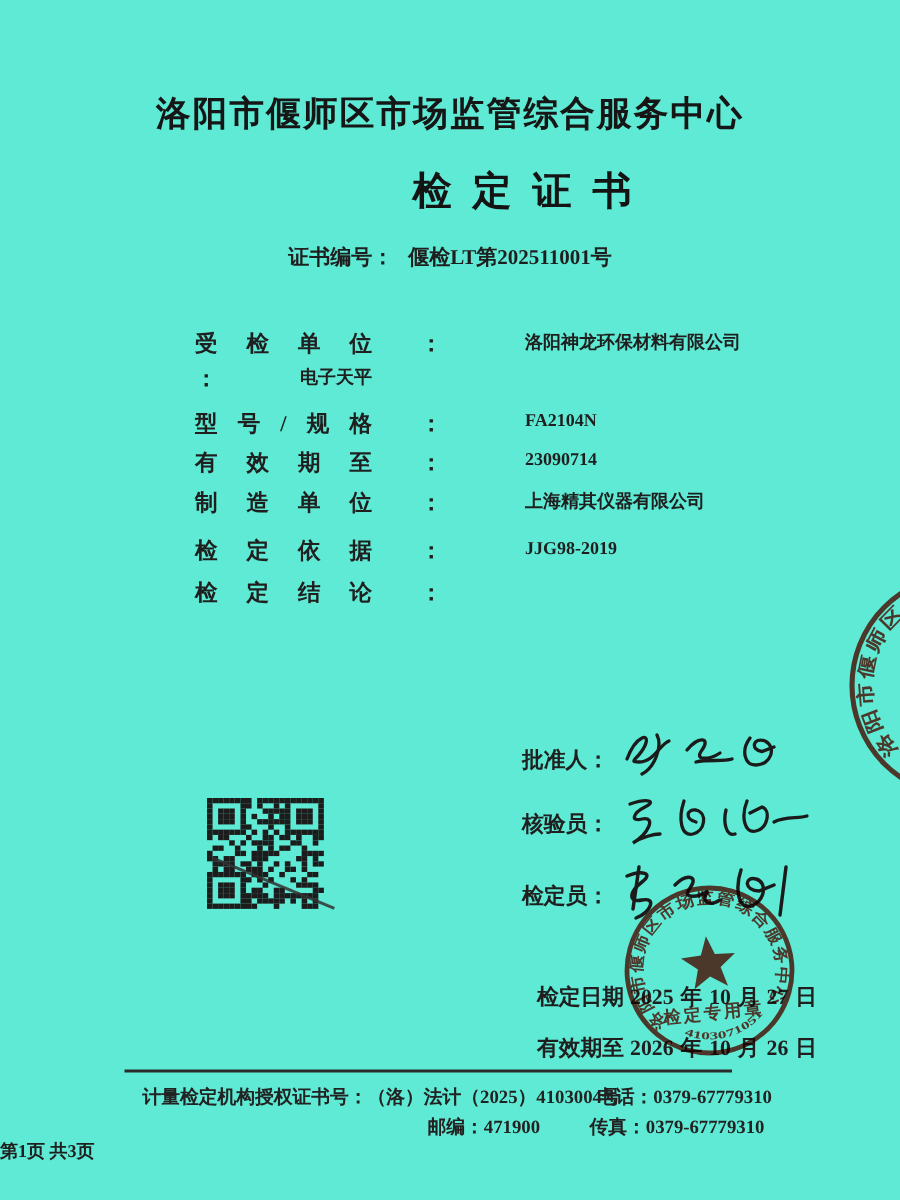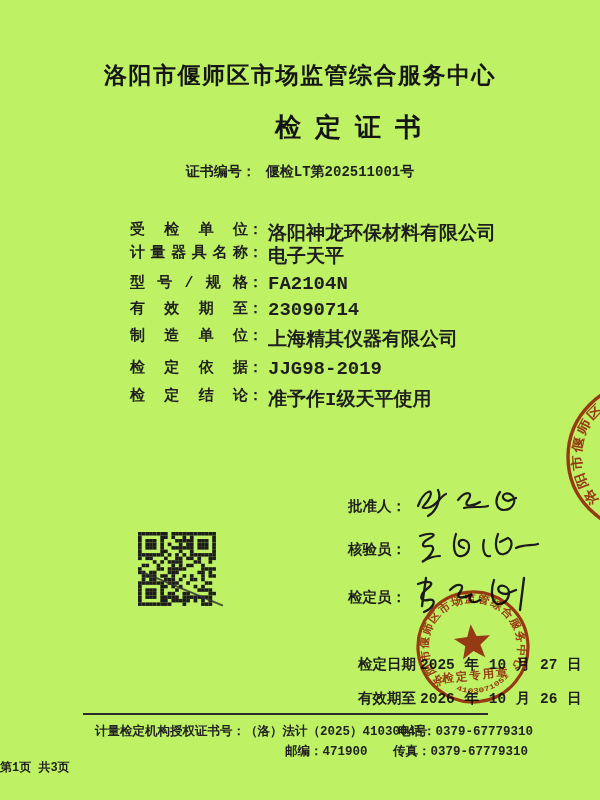--- a/index.html
+++ b/index.html
@@ -1,38 +1,38 @@
 <!DOCTYPE html>
 <html><head>
 <meta charset="utf-8">
 <style>
   html,body{margin:0;padding:0;background:#e8e8e8;}
   .page{
     position:relative;width:600px;height:800px;margin:0 auto;
-    background:#bef264;overflow:hidden;
-    font-family:Liberation Mono, monospace;
+    background:#5eead4;overflow:hidden;
+    font-family:Liberation Serif, serif;
     color:#1f1f1f;
   }
   .org-title{
     position:absolute;top:60px;left:0;width:600px;text-align:center;
     font-size:23px;font-weight:700;letter-spacing:1.5px;color:#161616;
   }
   .doc-title{
     position:absolute;top:110px;left:0;width:600px;text-align:center;
     font-size:26px;font-weight:700;letter-spacing:14px;text-indent:14px;color:#141414;padding-left:48px;
   }
   .cert-no-row{
     position:absolute;top:163px;left:0;width:600px;
     display:flex;justify-content:center;gap:10px;
     font-size:14px;font-weight:700;
   }
-  .frow{position:absolute;left:130px;display:flex;align-items:flex-start;font-weight:700;}
+  .frow{position:absolute;left:130px;display:flex;align-items:flex-start;font-weight:700;gap:32px;}
   .flabel{display:inline-block;width:118px;font-size:15px;text-align:justify;text-align-last:justify;}
   .fcolon{font-size:15px;width:14px;}
-  .fvalue{font-size:19px;margin-left:6px;white-space:nowrap;}
+  .fvalue{font-size:12px;margin-left:24px;white-space:nowrap;}
   .sig-label{position:absolute;left:348px;font-size:14.5px;font-weight:700;z-index:2;}
   .sig-svg{position:absolute;z-index:2;}
   .date-row{position:absolute;left:348px;display:flex;font-size:14.5px;font-weight:700;z-index:1;margin-left:10px;}
   .date-label{width:62px;}
   .date-value{position:absolute;left:62px;white-space:nowrap;word-spacing:1px;}
   .qr{position:absolute;left:138px;top:532px;width:78px;height:74px;}
   .qr-scratch{
     position:absolute;left:142px;top:571px;width:88px;height:0;
     border-top:2px solid #333;transform:rotate(22.5deg);transform-origin:left top;opacity:.85;z-index:2;
   }
@@ -52,21 +52,20 @@
     <span>证书编号：</span>
     <span>偃检LT第202511001号</span>
   </div>
 
   <div class="frow" style="top:220px">
     <span class="flabel">受检单位</span>
       <span class="fcolon">：</span>
       <span class="fvalue">洛阳神龙环保材料有限公司</span>
   </div>
   <div class="frow" style="top:243px">
-    <span class="flabel">计量器具名称</span>
       <span class="fcolon">：</span>
       <span class="fvalue">电子天平</span>
   </div>
   <div class="frow" style="top:273px">
     <span class="flabel">型号/规格</span>
       <span class="fcolon">：</span>
       <span class="fvalue">FA2104N</span>
   </div>
   <div class="frow" style="top:299px">
     <span class="flabel">有效期至</span>
@@ -79,21 +78,20 @@
       <span class="fvalue">上海精其仪器有限公司</span>
   </div>
   <div class="frow" style="top:358px">
     <span class="flabel">检定依据</span>
       <span class="fcolon">：</span>
       <span class="fvalue">JJG98-2019</span>
   </div>
   <div class="frow" style="top:386px">
     <span class="flabel">检定结论</span>
       <span class="fcolon">：</span>
-      <span class="fvalue">准予作I级天平使用</span>
   </div>
 
   <div class="sig-label" style="top:497px">批准人：</div>
   <svg class="sig-svg" style="left:412px;top:482px" width="130" height="40" viewBox="0 0 130 40">
     <g fill="none" stroke="#1b1b1b" stroke-width="2.2" stroke-linecap="round">
       <path d="M6,24 C12,8 22,6 18,15 C14,24 6,26 14,26 C24,26 28,14 34,12"></path>
       <path d="M26,8 C30,16 24,30 16,34"></path>
       <path d="M46,18 C54,8 62,10 56,18 C50,26 62,24 68,20"></path>
       <path d="M52,26 C60,24 70,26 76,24"></path>
       <path d="M88,10 C82,18 84,28 92,28 C102,28 106,16 98,12 C90,9 88,18 96,19 L104,16"></path>

